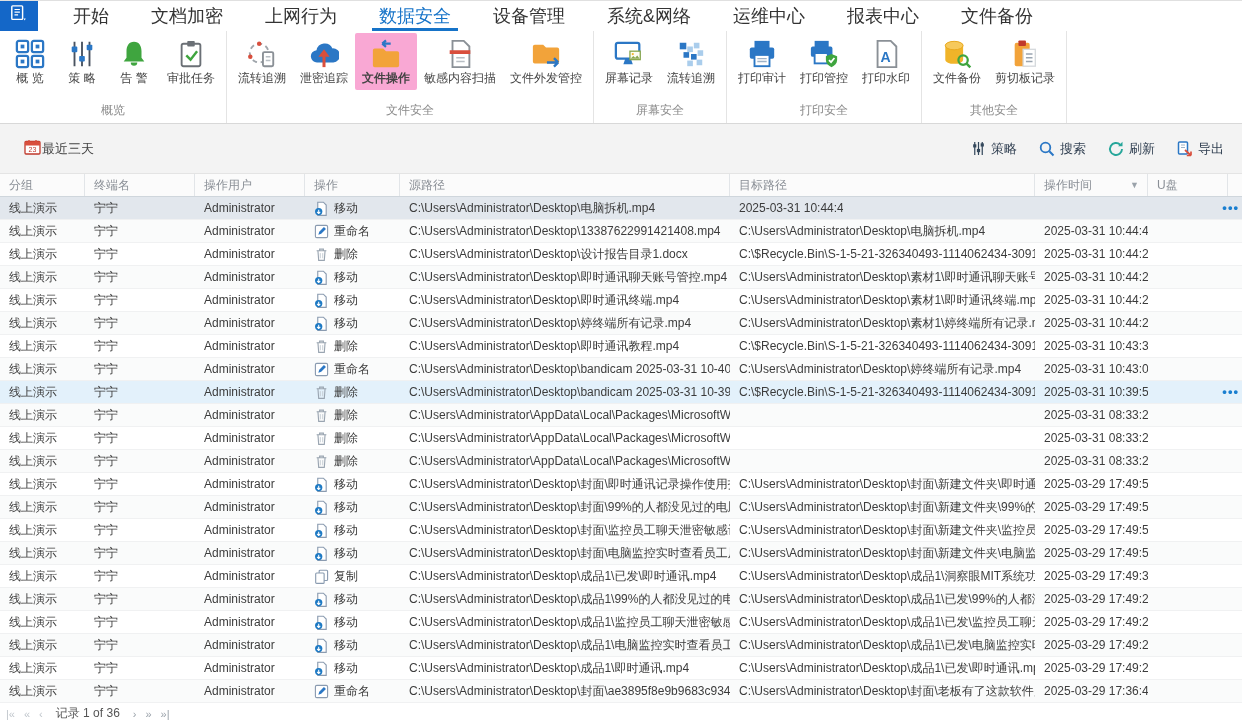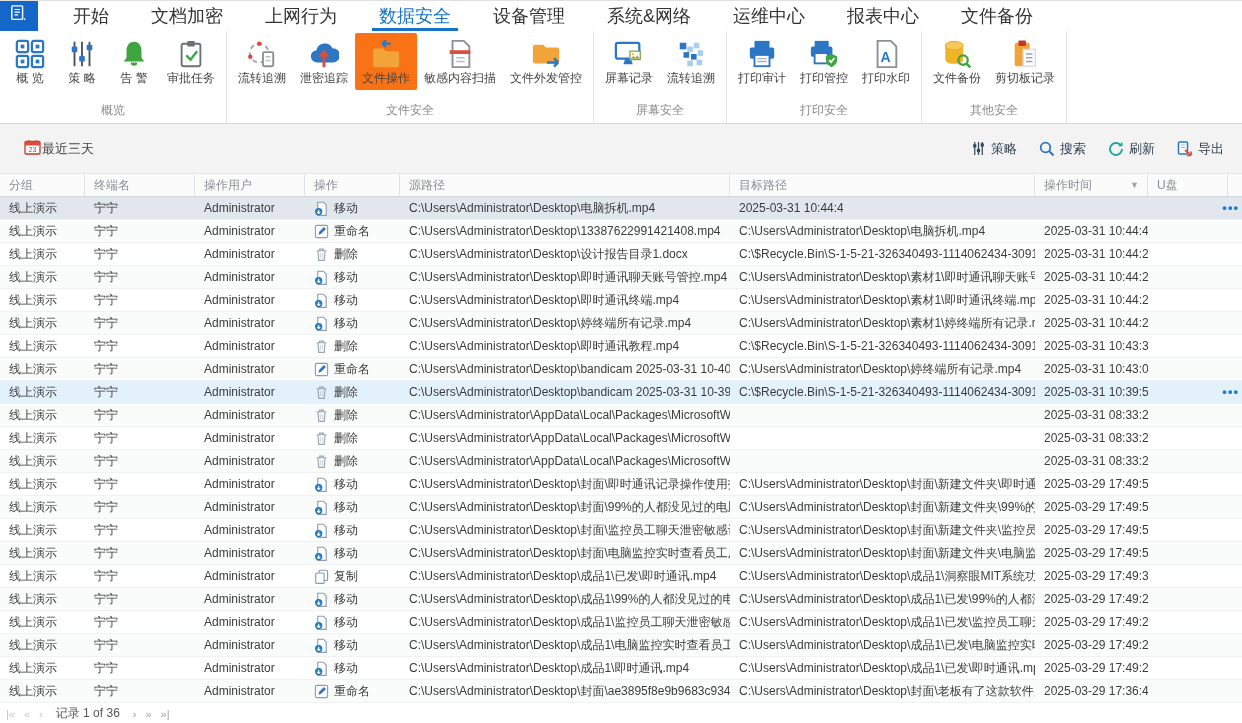--- a/index.html
+++ b/index.html
@@ -18,21 +18,21 @@
   .tab.active::after { content:""; position:absolute; left:14px; right:14px; bottom:0;
     height:3px; background:#1673c8; }
 
   
   .ribbon { height:93px; display:flex; align-items:stretch; background:#fff;
     border-bottom:1px solid #d8d8d8; }
   .rgroup { display:flex; flex-direction:column; border-right:1px solid #e4e4e4; padding:2px 4px 0 4px; }
   .rgroup-btns { display:flex; flex:1; align-items:flex-start; }
   .rbtn { display:flex; flex-direction:column; align-items:center; padding:5px 7px 3px 7px;
     min-width:52px; cursor:pointer; border-radius:2px; }
-  .rbtn.active { background:#f97316; }
+  .rbtn.active { background:#f9a8d4;font-weight:bold; }
   .rbtn .ricon { width:32px; height:32px; display:flex; align-items:center; justify-content:center; }
   .rbtn .rlabel { font-size:12px; color:#444; white-space:nowrap; }
   .rgroup-label { text-align:center; font-size:12px; color:#8a8a8a; padding:2px 0 4px 0; }
 
   
   .filterbar { height:49px; background:#f3f3f3; display:flex; align-items:center;
     justify-content:space-between; padding:0 18px 0 24px; }
   .datefilter { display:flex; align-items:center; gap:1px; font-size:13px; color:#444; cursor:pointer; }
   .factions { display:flex; align-items:center; gap:22px; }
   .faction { display:flex; align-items:center; gap:5px; font-size:13px; color:#2f3e50; cursor:pointer; }

